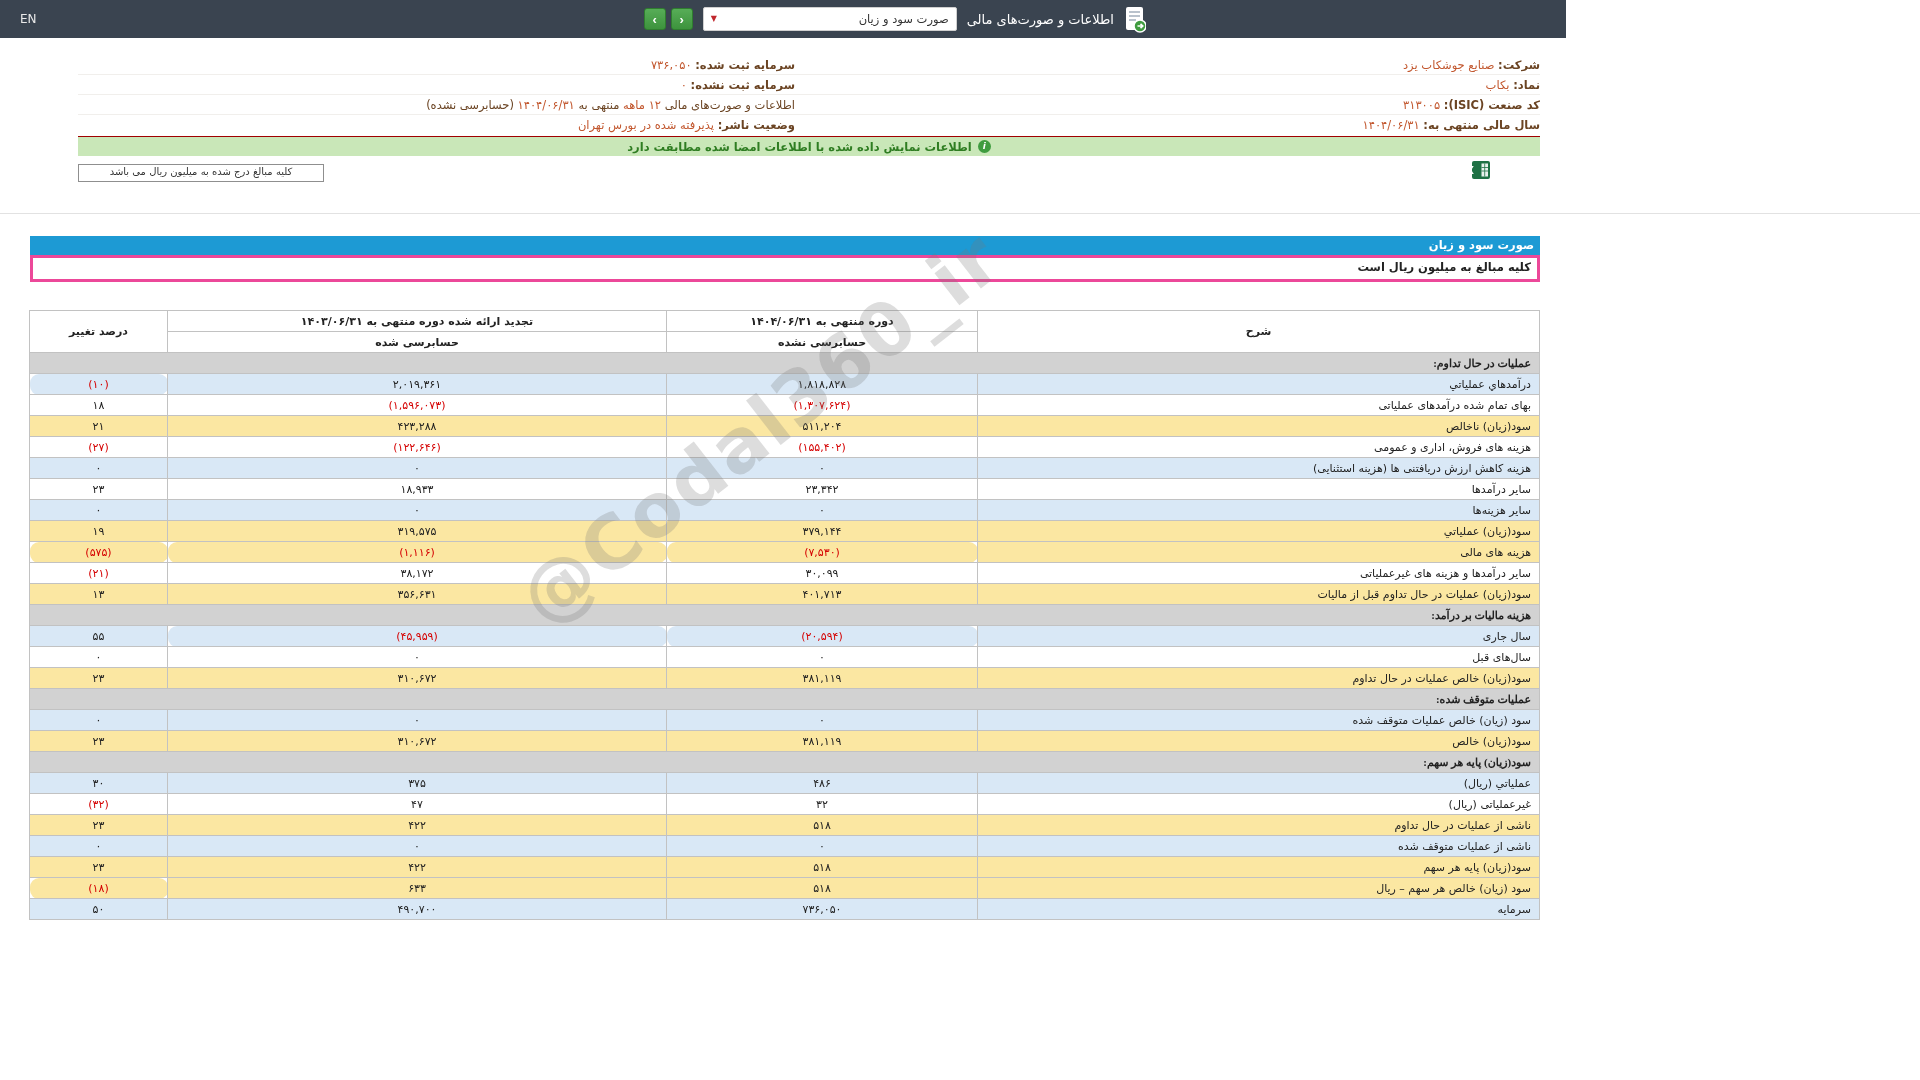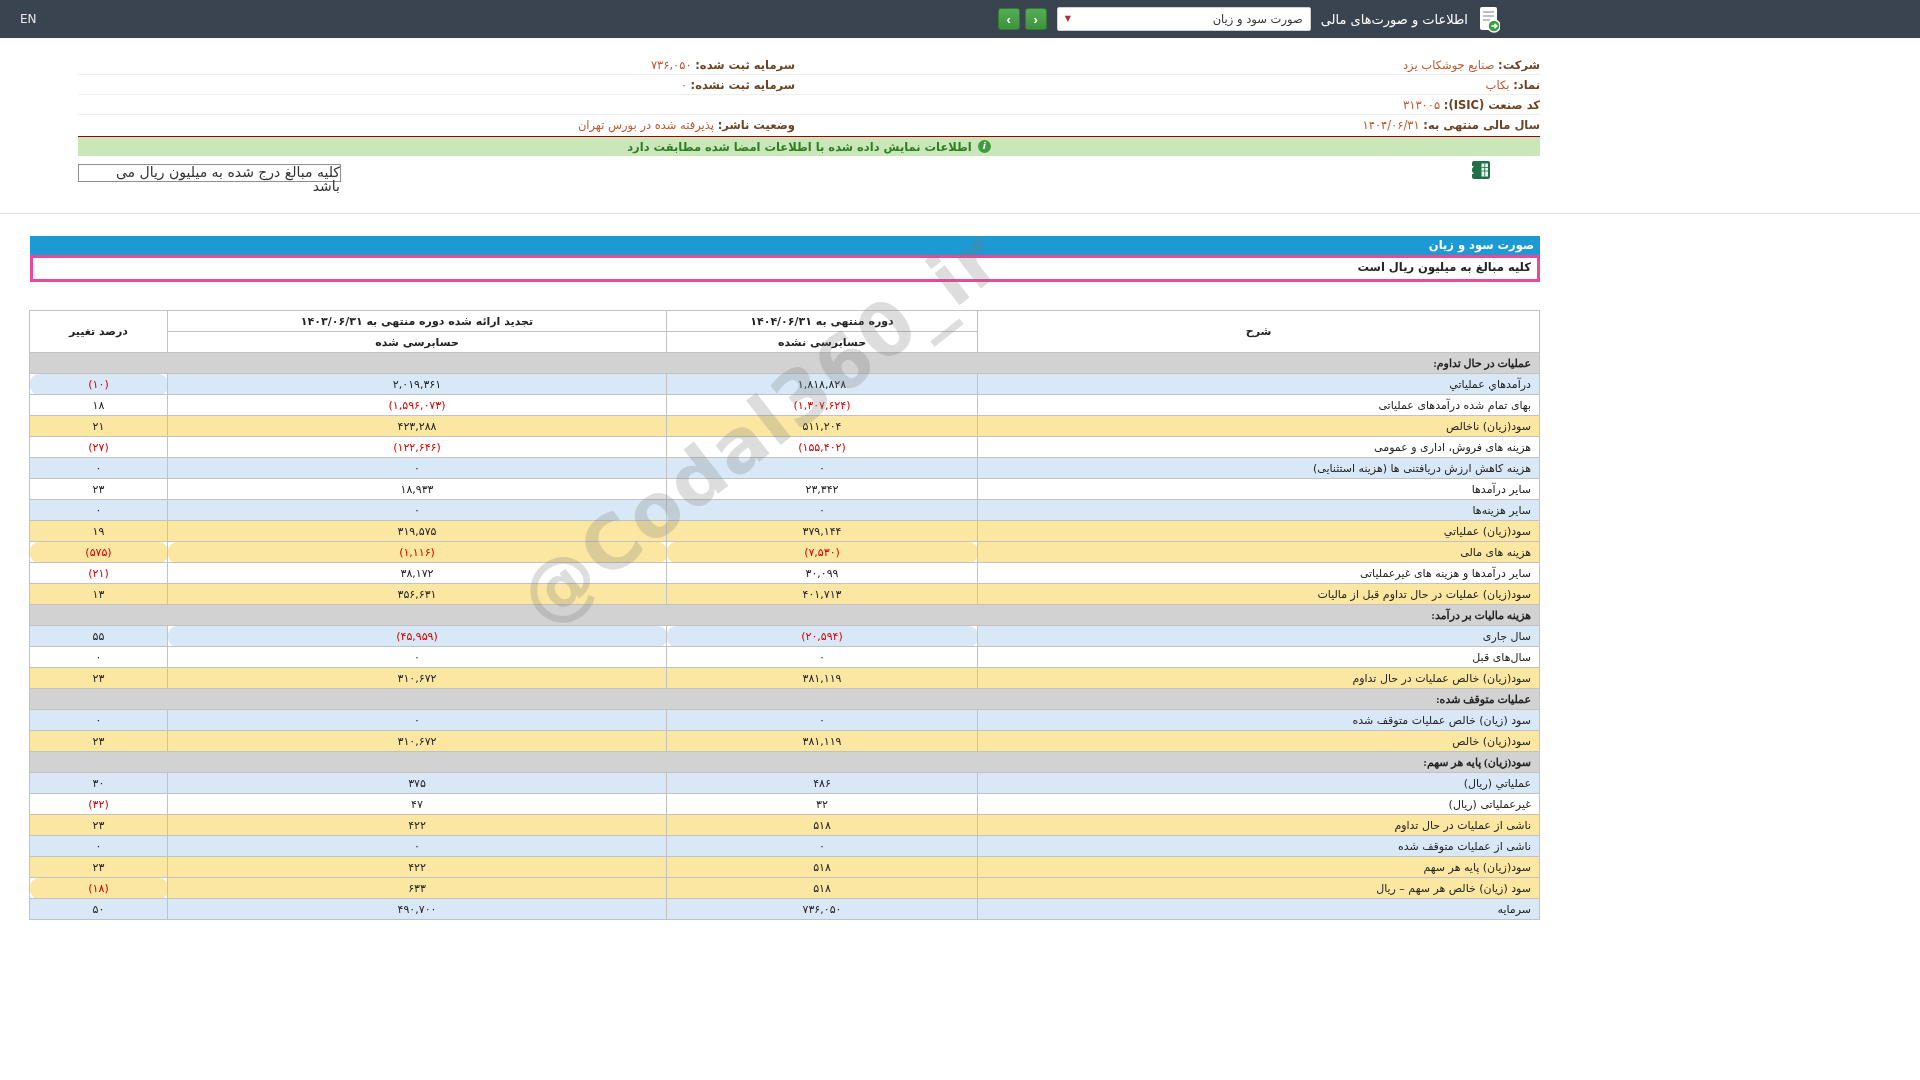--- a/index.html
+++ b/index.html
@@ -1,20 +1,20 @@
 <!DOCTYPE html>
 <html lang="fa"><head>
 <meta charset="utf-8">
 <style>
   html,body{margin:0;padding:0;}
   body{width:1920px;height:1080px;position:relative;overflow:hidden;background:#fff;
        font-family:"DejaVu Sans","Liberation Sans",sans-serif;}
 
   
-  .navbar{position:absolute;top:0;left:0;width:1920px;height:38px;background:#3a4450;}
+  .navbar{position:absolute;top:0;left:0;width:1566px;height:38px;background:#3a4450;}
   .lang{position:absolute;left:20px;top:12px;color:#e9e9e9;font-size:12px;cursor:pointer;}
   .navbar-inner{position:absolute;top:0;right:420px;height:38px;display:flex;align-items:center;gap:10px;direction:rtl;}
   .doc-icon{width:22px;height:27px;display:block;}
   .nav-title{color:#fff;font-size:13px;white-space:nowrap;}
   .selectbox{width:238px;height:22px;background:#fff;border:1px solid #d0d0d0;border-radius:2px;
              display:flex;align-items:center;justify-content:space-between;padding:0 7px;cursor:pointer;}
   .select-value{font-size:11.5px;color:#333;white-space:nowrap;}
   .caret{color:#c0272d;font-size:8px;line-height:1;}
   .nav-btns{display:flex;gap:5px;direction:ltr;}
   .green-btn{width:22px;height:22px;background:linear-gradient(#57ad57,#3d933d);border:1px solid #2f7d2f;
@@ -36,21 +36,21 @@
   .banner{position:absolute;top:137px;right:380px;width:1462px;height:19px;background:#c9e7b8;
           display:flex;align-items:center;justify-content:center;gap:6px;direction:rtl;}
   .banner-text{font-size:11.5px;color:#2f7d22;font-weight:bold;text-align:right;}
   .info-circle-icon{width:13px;height:13px;border-radius:50%;background:#3f9c3f;color:#fff;
                     font-size:9px;line-height:13px;text-align:center;font-weight:bold;font-style:italic;}
 
   
   .note-row{position:absolute;top:161px;right:380px;width:1462px;height:20px;}
   .excel-icon{position:absolute;right:50px;top:0;width:18px;height:18px;cursor:pointer;}
   .unit-box{position:absolute;left:0;top:3px;width:244px;height:16px;border:1px solid #8f8f8f;background:#fff;
-            font-size:14px;color:#333;text-align:right;line-height:14px;direction:rtl;padding-left:17px;}
+            font-size:10px;color:#333;text-align:center;line-height:14px;direction:rtl;}
 
   .divider{position:absolute;top:213px;left:0;width:1920px;height:0;border-top:1px solid #e2e2e2;}
 
   
   .statement{position:absolute;top:236px;right:380px;width:1510px;direction:rtl;}
   .blue-bar{height:19px;line-height:19px;background:#1d9ad4;color:#fff;font-size:11.5px;font-weight:bold;padding:0 6px;}
   .unit-bar{height:21px;line-height:19px;border:3px solid #ec4899;background:#fff;color:#222;
             font-size:11.5px;font-weight:bold;padding:0 6px;}
   .fin-table{width:100%;border-collapse:collapse;margin-top:28px;table-layout:fixed;}
   .fin-table th,.fin-table td{border:1px solid #c2c2c2;height:20px;padding:0 8px;font-size:11px;
@@ -116,20 +116,23 @@
     </div>
     <div class="cell-left">
       <span class="info-label">سرمایه ثبت نشده:</span>
       <span class="info-value">۰</span>
     </div>
   </div>
   <div class="info-row">
     <div class="cell-right">
       <span class="info-label">کد صنعت (ISIC):</span>
       <span class="info-value">۳۱۳۰۰۵</span>
+    </div>
+    <div class="cell-left">
+      <span class="info-dark">اطلاعات و صورت‌های مالی </span><span class="info-value">۱۲ ماهه</span><span class="info-dark"> منتهی به </span><span class="info-value">۱۴۰۴/۰۶/۳۱</span><span class="info-dark"> (حسابرسی نشده)</span>
     </div>
   </div>
   <div class="info-row">
     <div class="cell-right">
       <span class="info-label">سال مالی منتهی به:</span>
       <span class="info-value">۱۴۰۴/۰۶/۳۱</span>
     </div>
     <div class="cell-left">
       <span class="info-label">وضعیت ناشر:</span>
       <span class="info-value">پذیرفته شده در بورس تهران</span>

